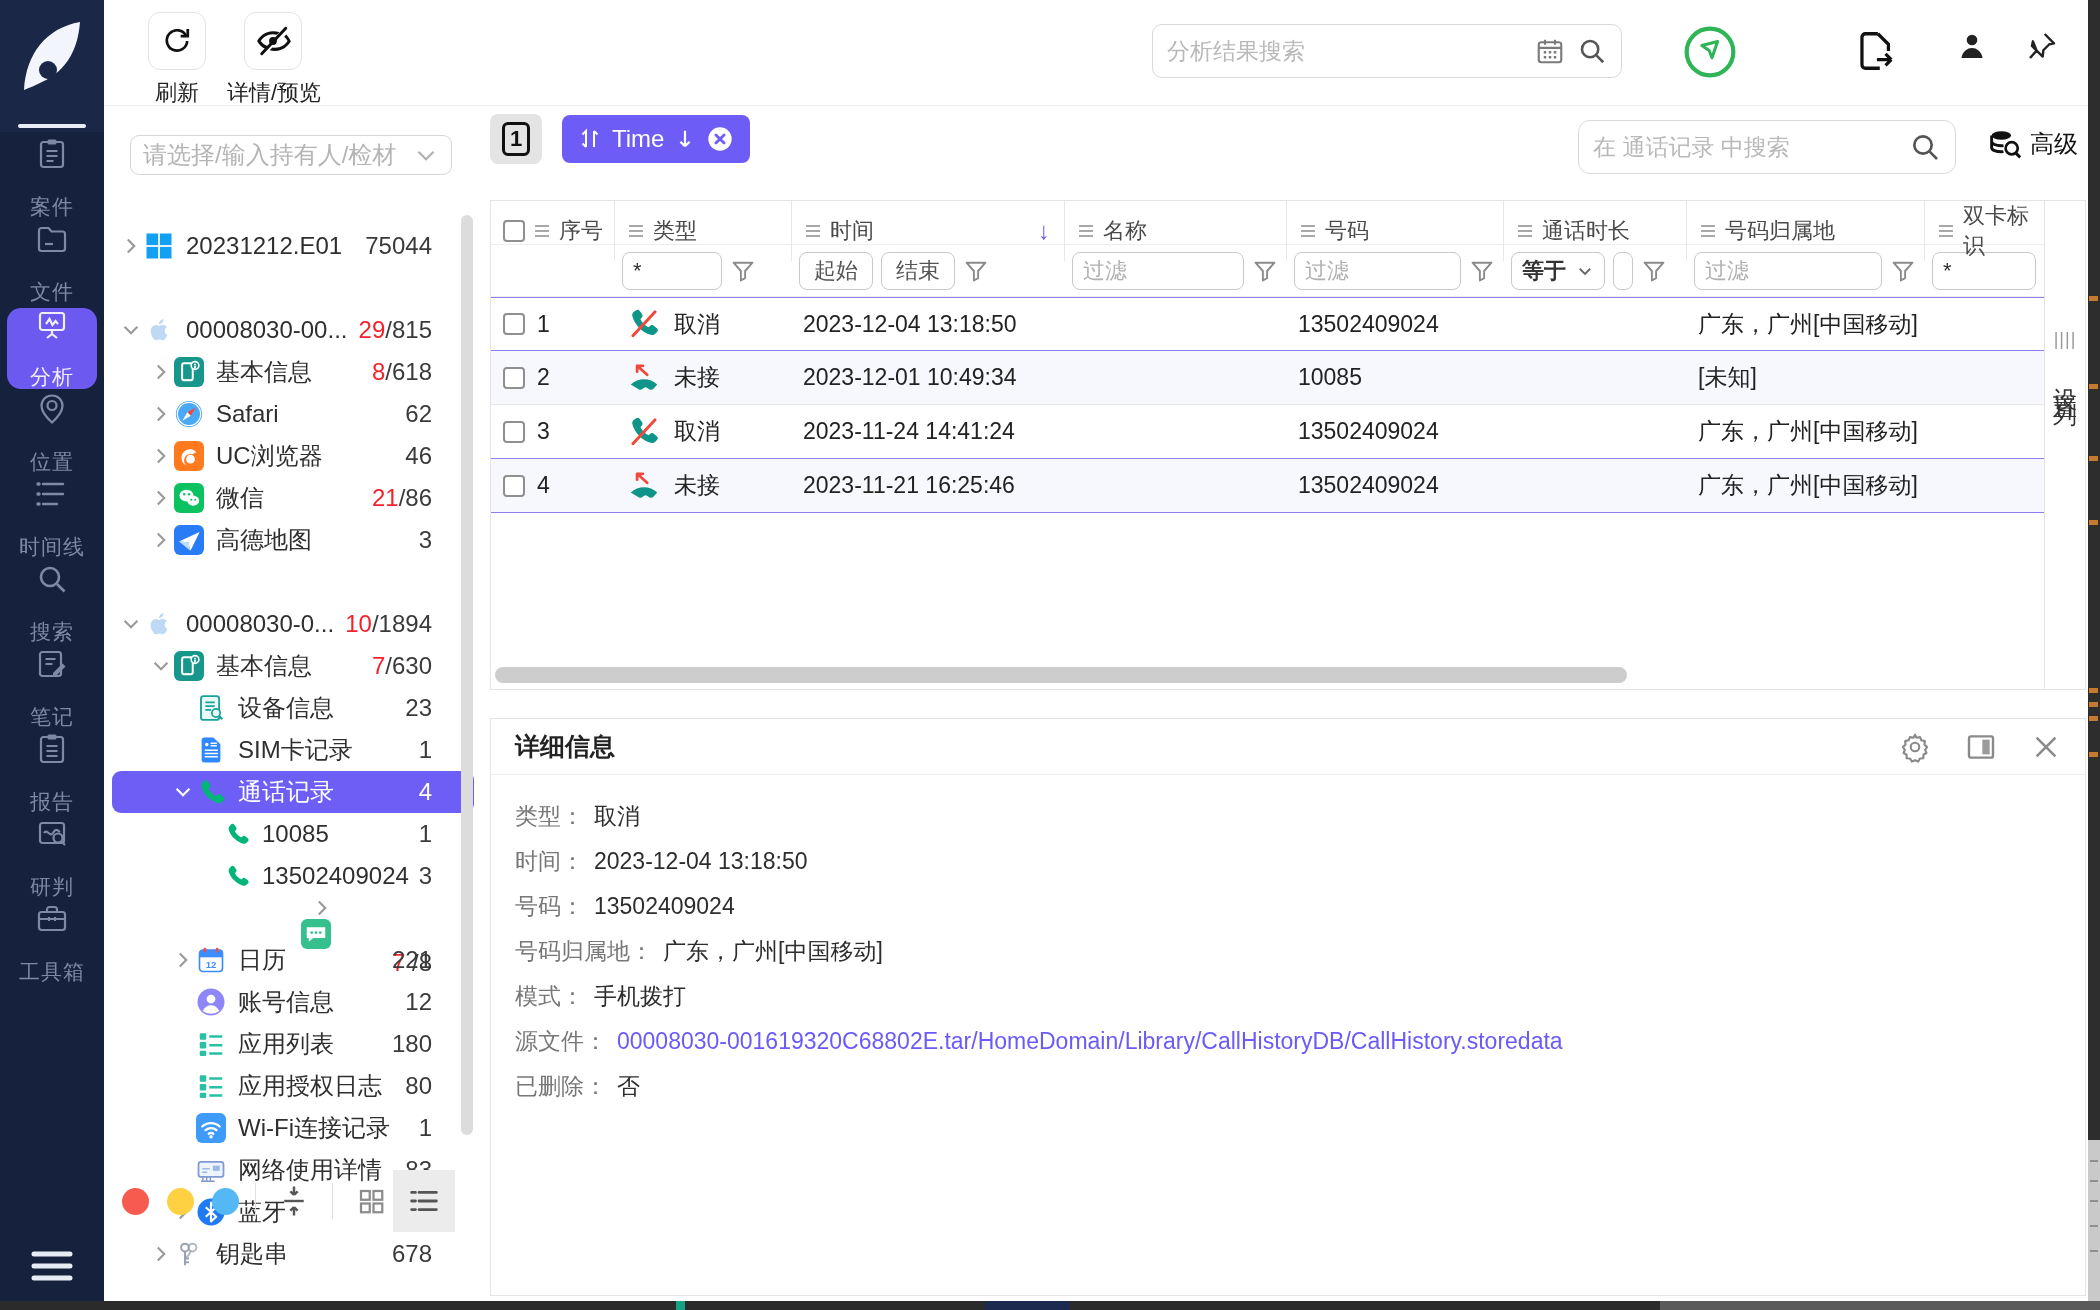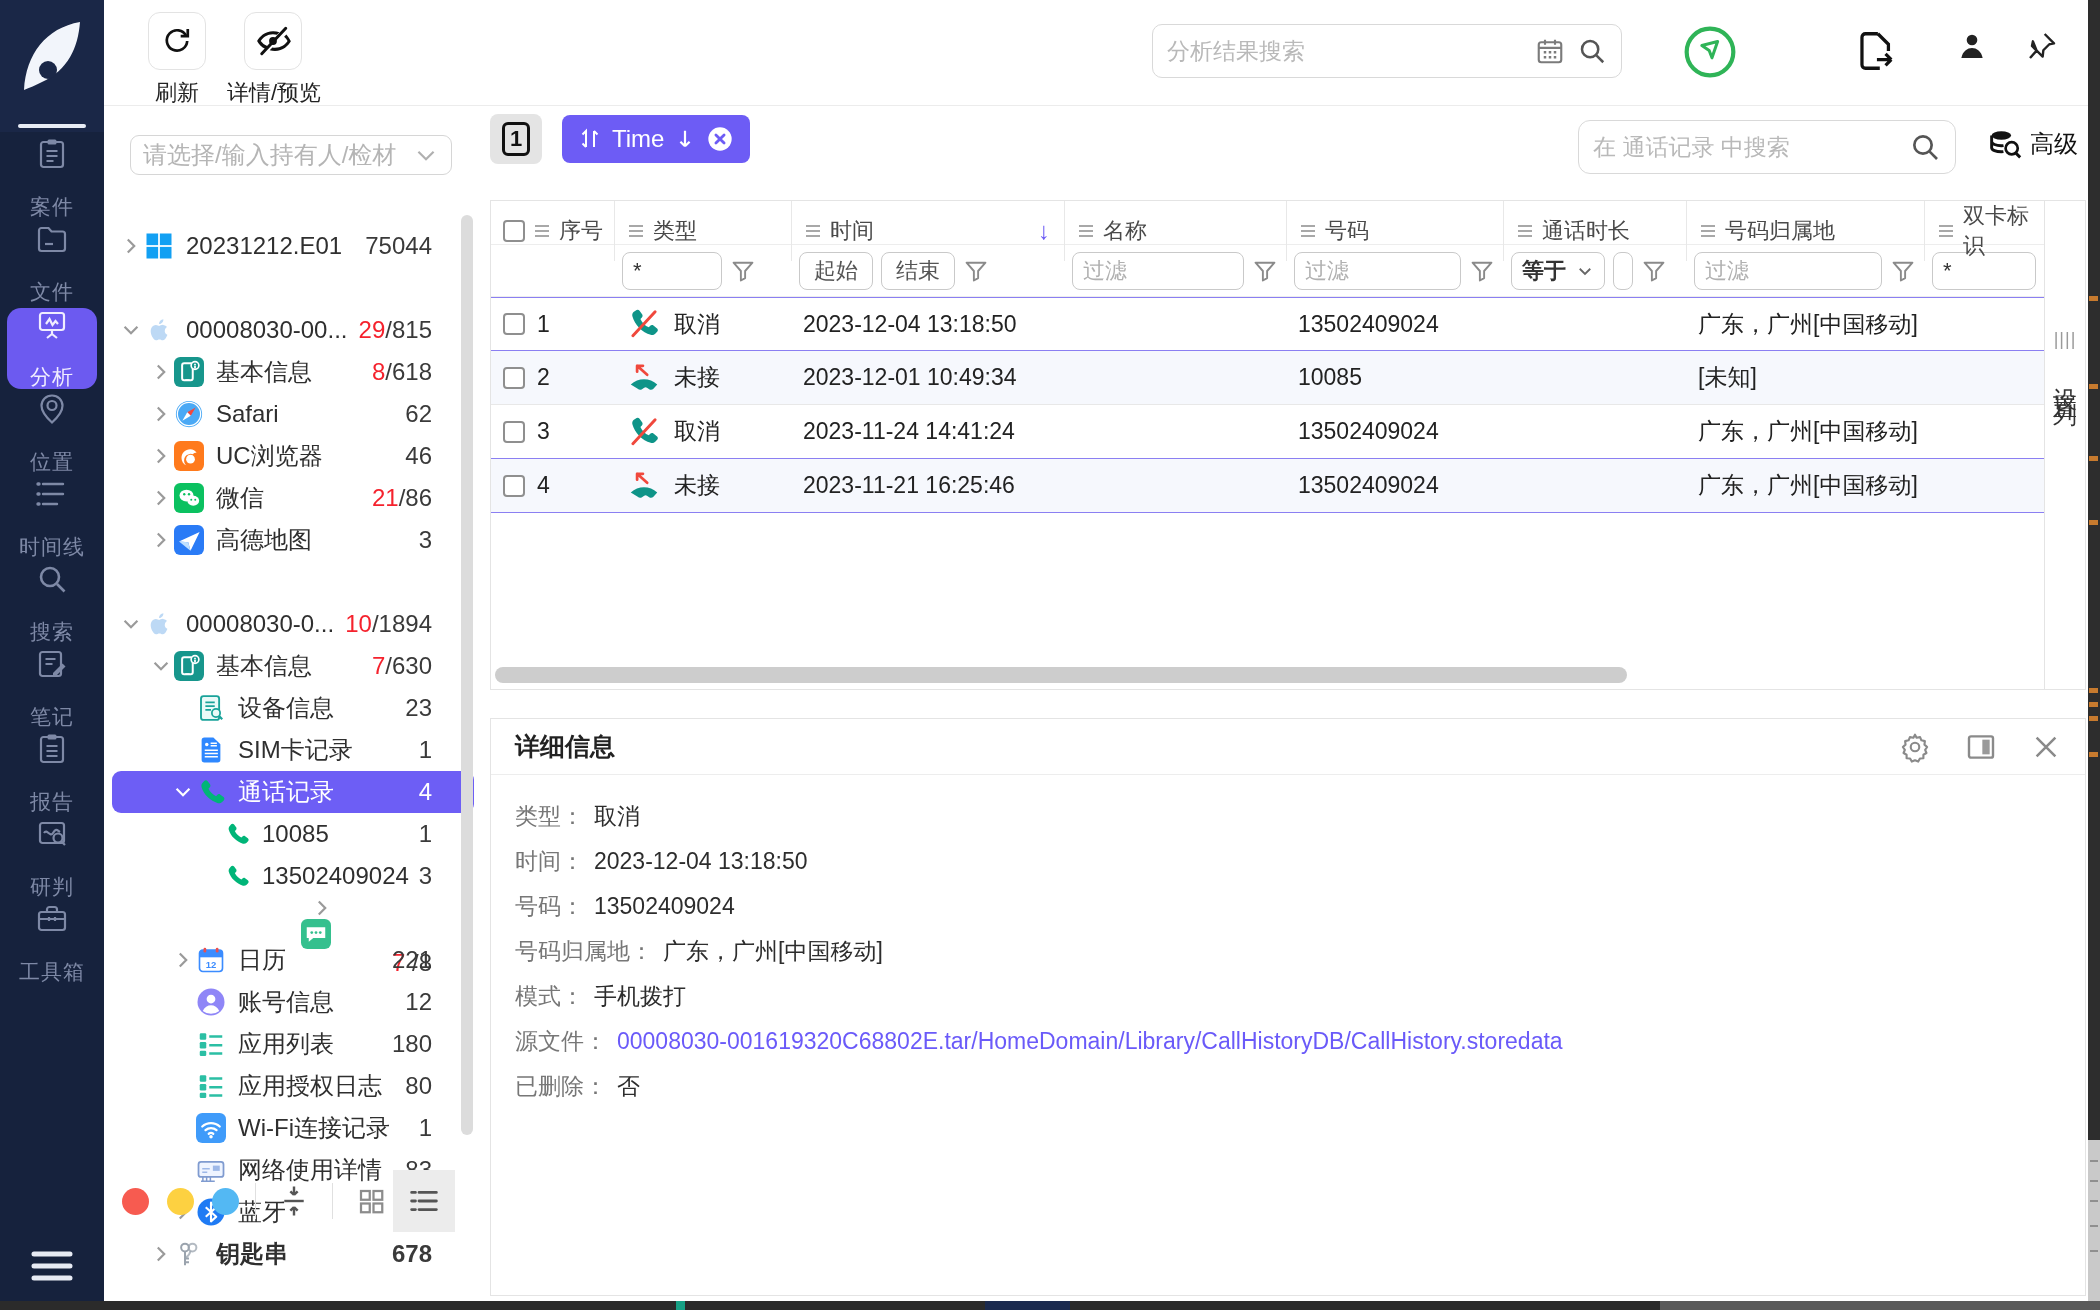--- a/index.html
+++ b/index.html
@@ -637,21 +637,21 @@
           </span>
           <span class="t-ico">
             <svg viewBox="0 0 24 24">
               <circle cx="12" cy="12" r="10.8" fill="#1f7bf4"></circle>
               <path d="M7.8 8.2l8.4 7.6-4.2 3.7V4.5l4.2 3.7-8.4 7.6" fill="none" stroke="#fff" stroke-width="1.7" stroke-linejoin="round"></path>
             </svg>
           </span>
           <span class="t-label">蓝牙</span>
           <span class="t-count">17</span>
         </div>
-        <div class="t-row" style="padding-left: 36px; font-weight: bold;">
+        <div class="t-row" style="padding-left: 36px;">
           <span class="t-chev">
             <svg width="22" height="22" viewBox="0 0 24 24" fill="none" stroke="currentColor" stroke-width="2.4">
               <path d="M8.5 5l7 7-7 7"></path>
             </svg>
           </span>
           <span class="t-ico">
             <svg viewBox="0 0 24 24" fill="none" stroke="#9aa3ad" stroke-width="1.6">
               <circle cx="14.8" cy="6.8" r="3.1" opacity=".75"></circle>
               <path d="M13.2 9.5c-.5 2.8-2 4.2-3.6 5.4" opacity=".75"></path>
               <circle cx="8.8" cy="6.8" r="3.1"></circle>

